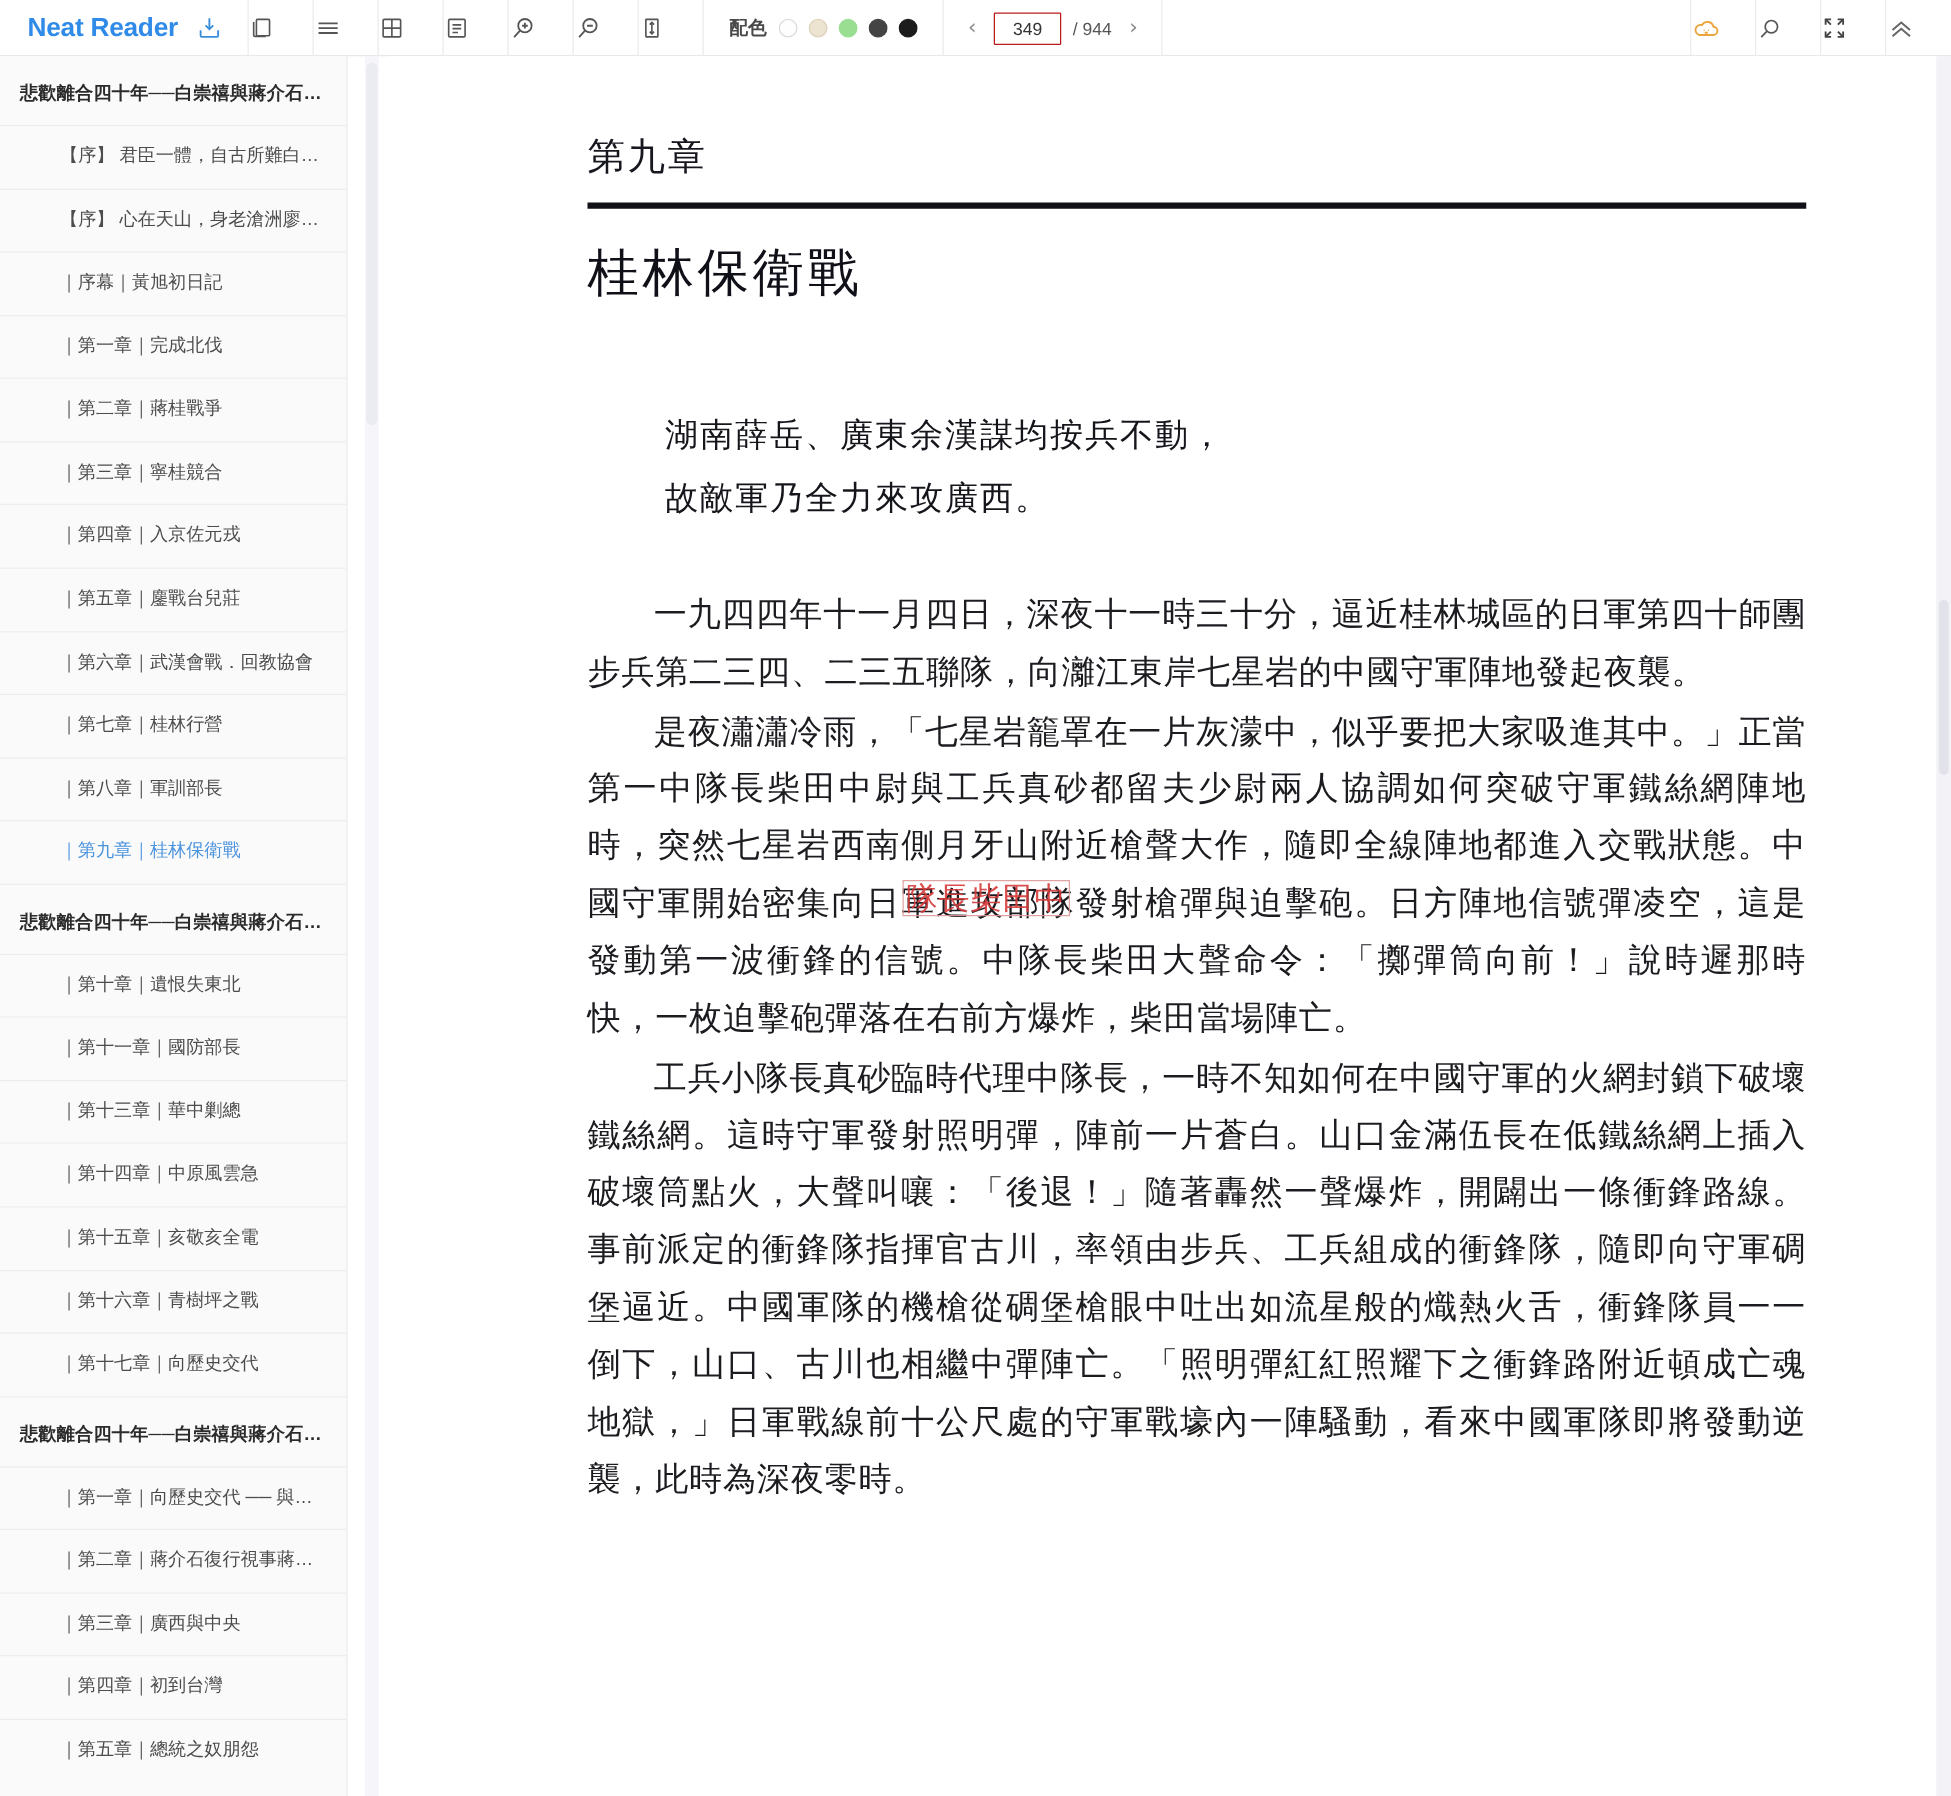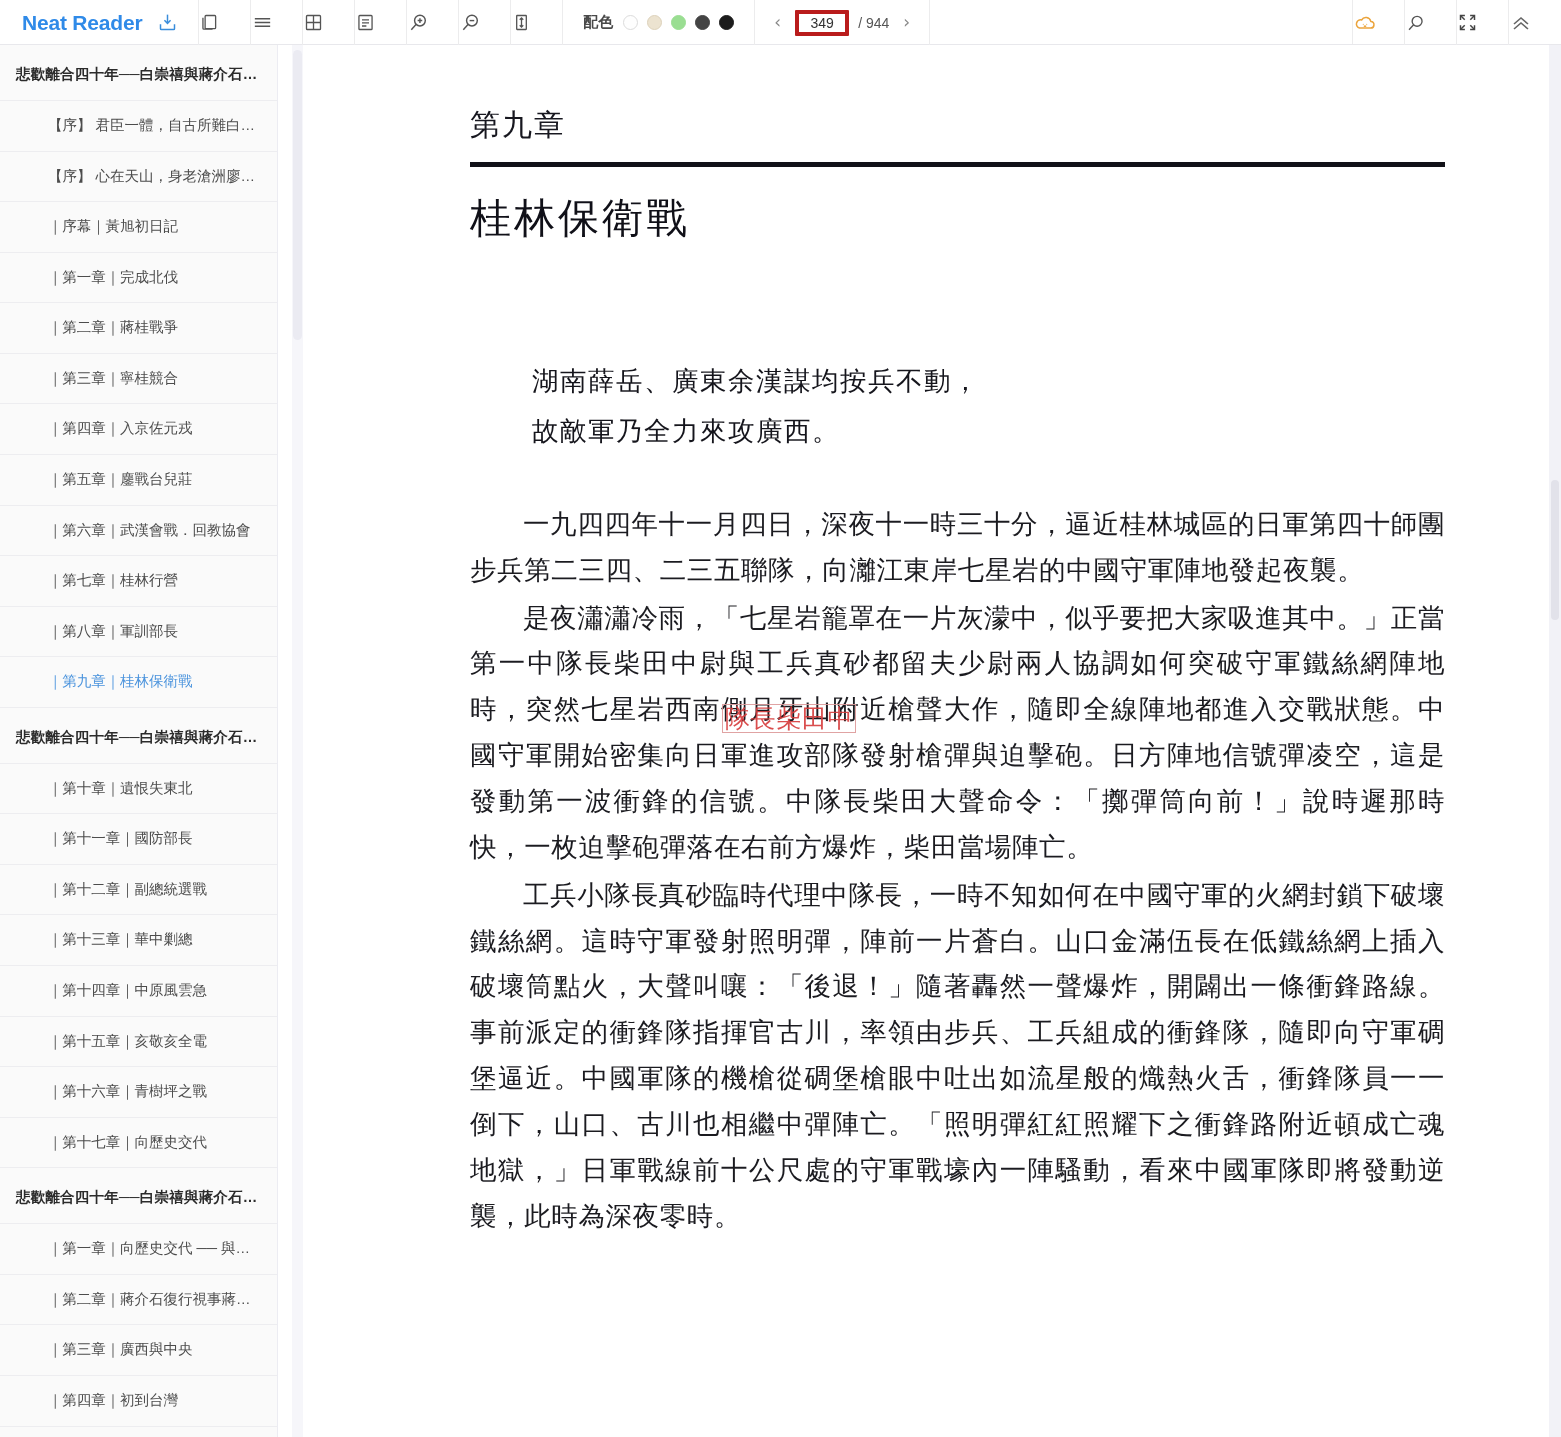--- a/index.html
+++ b/index.html
@@ -45,21 +45,21 @@
   .swatches { display: flex; align-items: center; gap: 9px; }
   .swatch {
     width: 15px; height: 15px; border-radius: 50%;
     cursor: pointer; display: block;
   }
 
   .pager { display: flex; align-items: center; gap: 9px; padding: 0 14px; }
   .pg-arrow { cursor: pointer; color: #8a8a8a; font-size: 17px; line-height: 1;
               padding: 2px 5px; font-family: "DejaVu Sans", sans-serif; }
   .pg-input {
-    width: 54px; height: 26px; border: 4px solid #b91c1c; background: #fff;
+    width: 54px; height: 26px; border: 1px solid #b91c1c; background: #fff;
     text-align: center; font-size: 14px; color: #333; border-radius: 1px;
     font-family: "Liberation Sans", sans-serif;
   }
   .pg-total { font-size: 14px; color: #555; white-space: nowrap;
               font-family: "Liberation Sans", sans-serif; }
 
   .tb-spacer { flex: 1; border-right: 1px solid #ececed; }
   .tb-right { display: flex; align-items: stretch; }
 
   
@@ -109,21 +109,21 @@
     font-family: "DejaVu Serif", serif;
     font-size: 30px; color: #17171f; letter-spacing: 2px;
     padding-bottom: 10px;
   }
   .ch-rule {
     height: 5px; background: #111118; margin: 6px 0 24px 0; width: 100%;
   }
   .ch-title {
     font-family: "DejaVu Serif", serif;
     font-size: 41px; color: #101018; letter-spacing: 3px;
-    line-height: 1.35; margin-bottom: 110px;
+    line-height: 1.35; margin-bottom: 78px;
   }
   .epigraph {
     font-family: "DejaVu Serif", serif;
     font-size: 26.5px; color: #15151c; line-height: 1.86;
     letter-spacing: 1.5px; padding-left: 62px; margin-bottom: 46px;
   }
   .epi-line { white-space: nowrap; }
   .body-p {
     font-family: "DejaVu Serif", serif;
     font-size: 26.5px; color: #1b1b20; line-height: 1.73;
@@ -279,21 +279,20 @@
       <div class="chap">｜第四章｜入京佐元戎</div>
       <div class="chap">｜第五章｜鏖戰台兒莊</div>
       <div class="chap">｜第六章｜武漢會戰．回教協會</div>
       <div class="chap">｜第七章｜桂林行營</div>
       <div class="chap">｜第八章｜軍訓部長</div>
       <div class="chap active">｜第九章｜桂林保衛戰</div>
 
       <div class="book-title sep">悲歡離合四十年──白崇禧與蔣介石（...</div>
       <div class="chap">｜第十章｜遺恨失東北</div>
       <div class="chap">｜第十一章｜國防部長</div>
-      <div class="chap">｜第十二章｜副總統選戰</div>
       <div class="chap">｜第十三章｜華中剿總</div>
       <div class="chap">｜第十四章｜中原風雲急</div>
       <div class="chap">｜第十五章｜亥敬亥全電</div>
       <div class="chap">｜第十六章｜青樹坪之戰</div>
       <div class="chap">｜第十七章｜向歷史交代</div>
 
       <div class="book-title sep">悲歡離合四十年──白崇禧與蔣介石（...</div>
       <div class="chap">｜第一章｜向歷史交代 ── 與中...</div>
       <div class="chap">｜第二章｜蔣介石復行視事蔣、...</div>
       <div class="chap">｜第三章｜廣西與中央</div>

